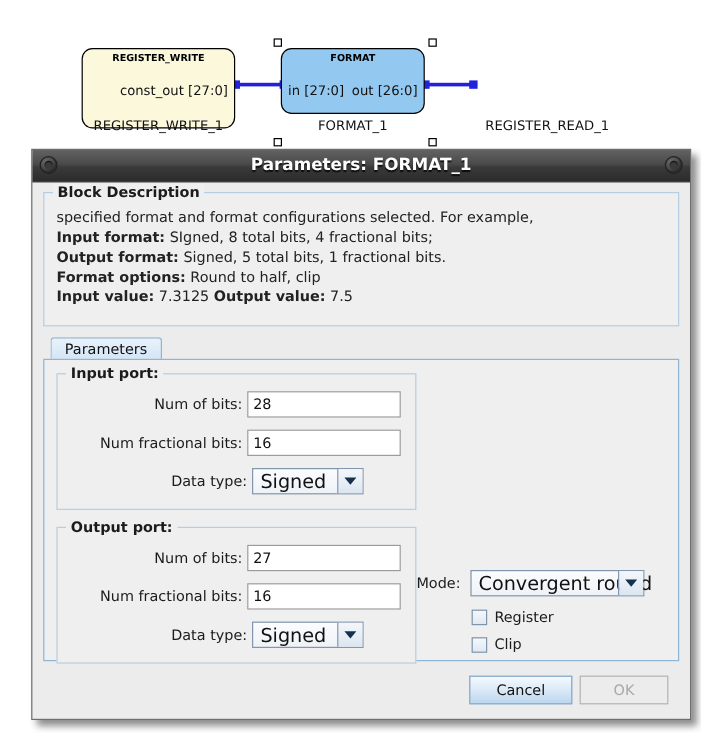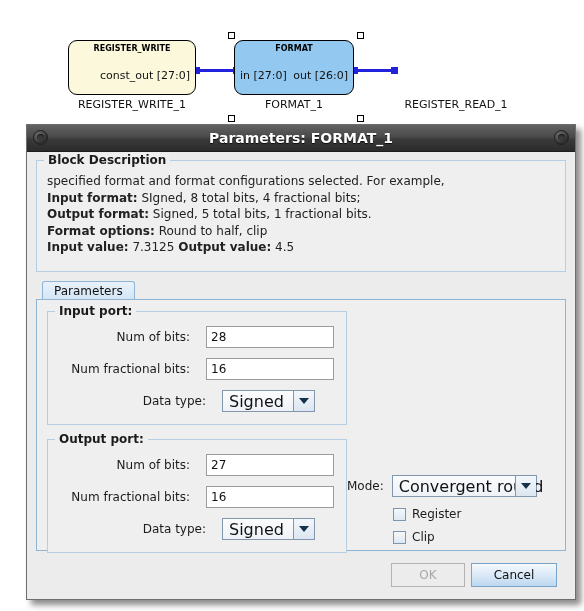--- a/index.html
+++ b/index.html
@@ -131,21 +131,21 @@
   }
 
   .cols { display: flex; gap: 0; align-items: flex-end; }
   .colL { width: 300px; }
   .colR { flex: 1; padding-top: 12px; }
 
   .grp-port { padding: 14px 12px 12px 12px; }
   .row { display: flex; align-items: center; margin-bottom: 10px; }
   .row:last-child { margin-bottom: 0; }
   .row .lbl {
-    width: 146px; text-align: right; padding-right: 16px;
+    width: 146px; text-align: right; padding-right: 4px;
     font-size: 12px; color: #1b1b1b;
   }
   input.txt {
     width: 128px; height: 22px;
     border: 1px solid #9b9b9b;
     background: #ffffff;
     font-size: 12px; color: #111;
     padding: 0 4px; box-sizing: border-box;
     font-family: "DejaVu Sans", "Liberation Sans", sans-serif;
     outline: none;
@@ -218,21 +218,21 @@
 <div id="canvas">
 
   <div class="wire" style="left:196px; top:69px; width:42px;"></div>
   <div class="pin" style="left:193px; top:67px;"></div>
   <div class="pin" style="left:233px; top:67px;"></div>
 
   <div class="wire" style="left:354px; top:69px; width:42px;"></div>
   <div class="pin" style="left:351px; top:67px;"></div>
   <div class="pin" style="left:391px; top:67px;"></div>
 
-  <div class="blk yellow" style="left:68px; top:40px; width:128px; height:55px;">
+  <div class="blk yellow" style="left:68px; top:40px; width:128px; height:67px;">
     <div class="blk-title">REGISTER_WRITE</div>
     <div class="port right" style="top:28px;">const_out [27:0]</div>
   </div>
   <div class="blk-label" style="left:68px; top:98px; width:128px;">REGISTER_WRITE_1</div>
 
   <div class="blk blue" style="left:234px; top:40px; width:120px; height:55px;">
     <div class="blk-title">FORMAT</div>
     <div class="port left" style="top:28px;">in [27:0]</div>
     <div class="port right" style="top:28px;">out [26:0]</div>
   </div>
@@ -256,21 +256,21 @@
 
   <div id="dlgbody">
 
     <div class="group" id="descbox">
       <div class="legend">Block Description</div>
       <div class="dtext">
         <div>specified format and format configurations selected. For example,</div>
         <div><b>Input format:</b><span> SIgned, 8 total bits, 4 fractional bits;</span></div>
         <div><b>Output format:</b><span> Signed, 5 total bits, 1 fractional bits.</span></div>
         <div><b>Format options:</b><span> Round to half, clip</span></div>
-        <div><b>Input value:</b><span> 7.3125 </span><b>Output value:</b><span> 4.5</span></div>
+        <div><b>Input value:</b><span> 7.3125 </span><b>Output value:</b><span> 7.5</span></div>
       </div>
     </div>
 
     <div id="tabzone">
       <div id="tabstrip">
         <div id="tab-parameters">Parameters</div>
       </div>
 
       <div id="tabpanel">
         <div class="cols">
@@ -348,16 +348,16 @@
               <span class="chk"></span>
               <span class="ctext">Clip</span>
             </div>
           </div>
         </div>
       </div>
     </div>
   </div>
 
   <div id="footer">
+    <div class="btn primary">Cancel</div>
     <div class="btn disabled">OK</div>
-    <div class="btn primary">Cancel</div>
   </div>
 </div>
 
 </body></html>

